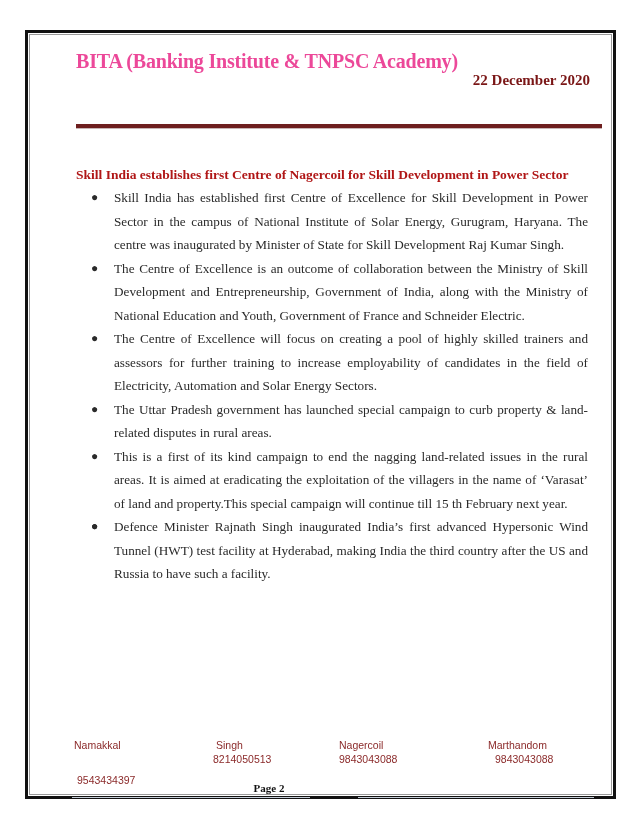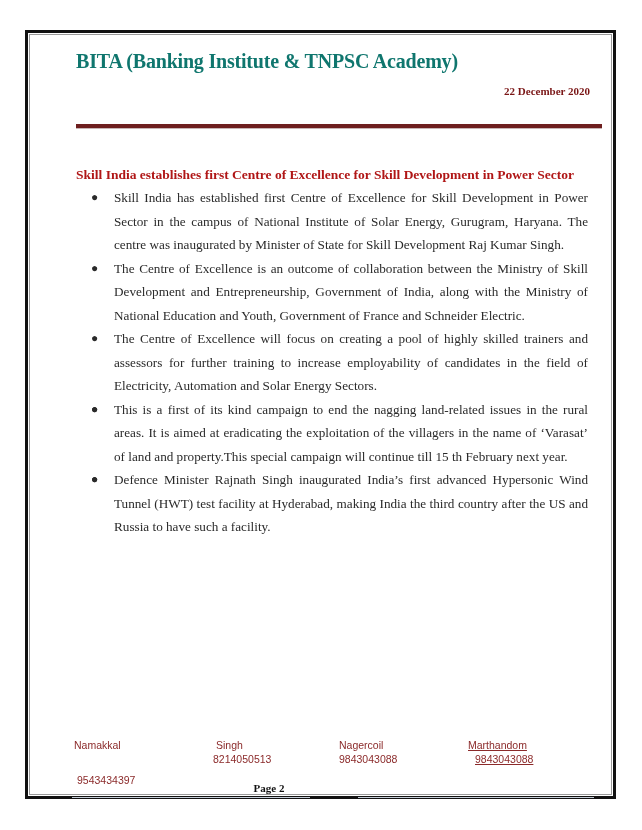--- a/index.html
+++ b/index.html
@@ -1,20 +1,20 @@
 <!DOCTYPE html>
 <html><head>
   <meta charset="utf-8">
   <style>
     html, body { margin: 0; padding: 0; background: #ffffff; }
     body { width: 642px; height: 830px; position: relative; overflow: hidden; font-family: "Liberation Serif", "DejaVu Serif", serif; color: #222; }
     .frame-outer { position: absolute; left: 25px; top: 30px; width: 591px; height: 769px; border: 3px solid #111; box-sizing: border-box; }
     .frame-inner { position: absolute; left: 29px; top: 34px; width: 583px; height: 761px; border: 1px solid #9a9a9a; box-sizing: border-box; }
-    .inst-title { position: absolute; left: 76px; top: 50px; font-family: "Liberation Serif", serif; font-weight: bold; font-size: 20px; color: #0f766e; letter-spacing: -0.2px; }
-    .date { position: absolute; right: 52px; top: 85px; font-family: "Liberation Serif", serif; font-weight: bold; font-size: 11px; color: #7a1616; }
+    .inst-title { position: absolute; left: 76px; top: 50px; font-family: "Liberation Serif", serif; font-weight: bold; font-size: 20px; color: #ec4899; letter-spacing: -0.2px; }
+    .date { position: absolute; right: 52px; top: 72px; font-family: "Liberation Serif", serif; font-weight: bold; font-size: 15px; color: #7a1616; }
     .divider { position: absolute; left: 76px; top: 124px; width: 526px; height: 4px; background: #6e1f1f; border-bottom: 1px solid #c9b5b5; }
     .content { position: absolute; left: 76px; top: 163px; width: 512px; }
     .heading { font-family: "Liberation Serif", serif; font-weight: bold; font-size: 13.5px; color: #b01616; line-height: 23px; margin: 0; }
     ul.bullets { margin: 0; padding: 0; list-style: none; }
     ul.bullets li { position: relative; padding-left: 38px; font-size: 13.2px; line-height: 23.5px; text-align: justify; color: #2a2a2a; }
     ul.bullets li .dot { position: absolute; left: 15px; top: 0; font-size: 12px; }
     .footer { position: absolute; left: 74px; top: 738px; width: 520px; font-family: "Liberation Sans", sans-serif; font-size: 10.5px; color: #8b2a2a; }
     .branch { position: absolute; top: 0; line-height: 14px; }
     .branch .num { display: block; }
     .page-num { position: absolute; left: 0; top: 782px; width: 538px; text-align: center; font-family: "Liberation Serif", serif; font-weight: bold; font-size: 11px; color: #111; }
@@ -25,30 +25,30 @@
 
 <div class="frame-outer"></div>
 <div class="frame-inner"></div>
 
 <div class="inst-title">BITA (Banking Institute &amp; TNPSC Academy)</div>
 <div class="date">22  December 2020</div>
 <div class="divider"></div>
 
 <div class="content">
   <section>
-    <h2 class="heading">Skill India establishes first Centre of Excellence for Skill Development in Power Sector</h2>
+    <h2 class="heading">Skill India establishes first Centre of Nagercoil for Skill Development in Power Sector</h2>
     <ul class="bullets">
       <li><span class="dot">●</span><span>Skill India has established first Centre of Excellence for Skill Development in Power Sector in the campus of National Institute of Solar Energy, Gurugram, Haryana. The centre was inaugurated by Minister of State for Skill Development Raj Kumar Singh.</span></li>
       <li><span class="dot">●</span><span>The Centre of Excellence is an outcome of collaboration between the Ministry of Skill Development and Entrepreneurship, Government of India, along with the Ministry of National Education and Youth, Government of France and Schneider Electric.</span></li>
       <li><span class="dot">●</span><span>The Centre of Excellence will focus on creating a pool of highly skilled trainers and assessors for further training to increase employability of candidates in the field of Electricity, Automation and Solar Energy Sectors.</span></li>
     </ul>
   </section>
   <section>
     <ul class="bullets">
-      <li><span class="dot">●</span></li>
+      <li><span class="dot">●</span><span>The Uttar Pradesh government has  launched  special campaign to curb property &amp; land-related disputes in rural areas.</span></li>
       <li><span class="dot">●</span><span>This is a first of its kind campaign to end the nagging land-related issues in the rural areas. It is aimed at eradicating the exploitation of the villagers in the name of ‘Varasat’ of land and property.This special campaign will continue till 15 th February next year.</span></li>
       <li><span class="dot">●</span></li>
     </ul>
   </section>
   <section>
     <ul class="bullets">
       <li><span class="dot">●</span><span>Defence Minister Rajnath Singh inaugurated India’s first advanced Hypersonic Wind Tunnel (HWT) test facility at Hyderabad, making India the third country after the US and Russia to have such a facility.</span></li>
     </ul>
   </section>
 </div>
@@ -59,21 +59,21 @@
     <span class="num" style="padding-left:3px;margin-top:21px;">9543434397</span>
   </div>
   <div class="branch" style="left:142px;">
     <span>Singh</span>
     <span class="num" style="margin-left:-3px;">8214050513</span>
   </div>
   <div class="branch" style="left:265px;">
     <span>Nagercoil</span>
     <span class="num">9843043088</span>
   </div>
-  <div class="branch" style="left:394px;text-decoration:underline;">
+  <div class="branch" style="left:414px;">
     <span>Marthandom</span>
     <span class="num" style="padding-left:7px;">9843043088</span>
   </div>
 </div>
 
 <div class="page-line" style="left:72px; width:238px;"></div>
 <div class="page-num">Page 2</div>
 <div class="page-line" style="left:358px; width:236px;"></div>
 
 </body></html>

